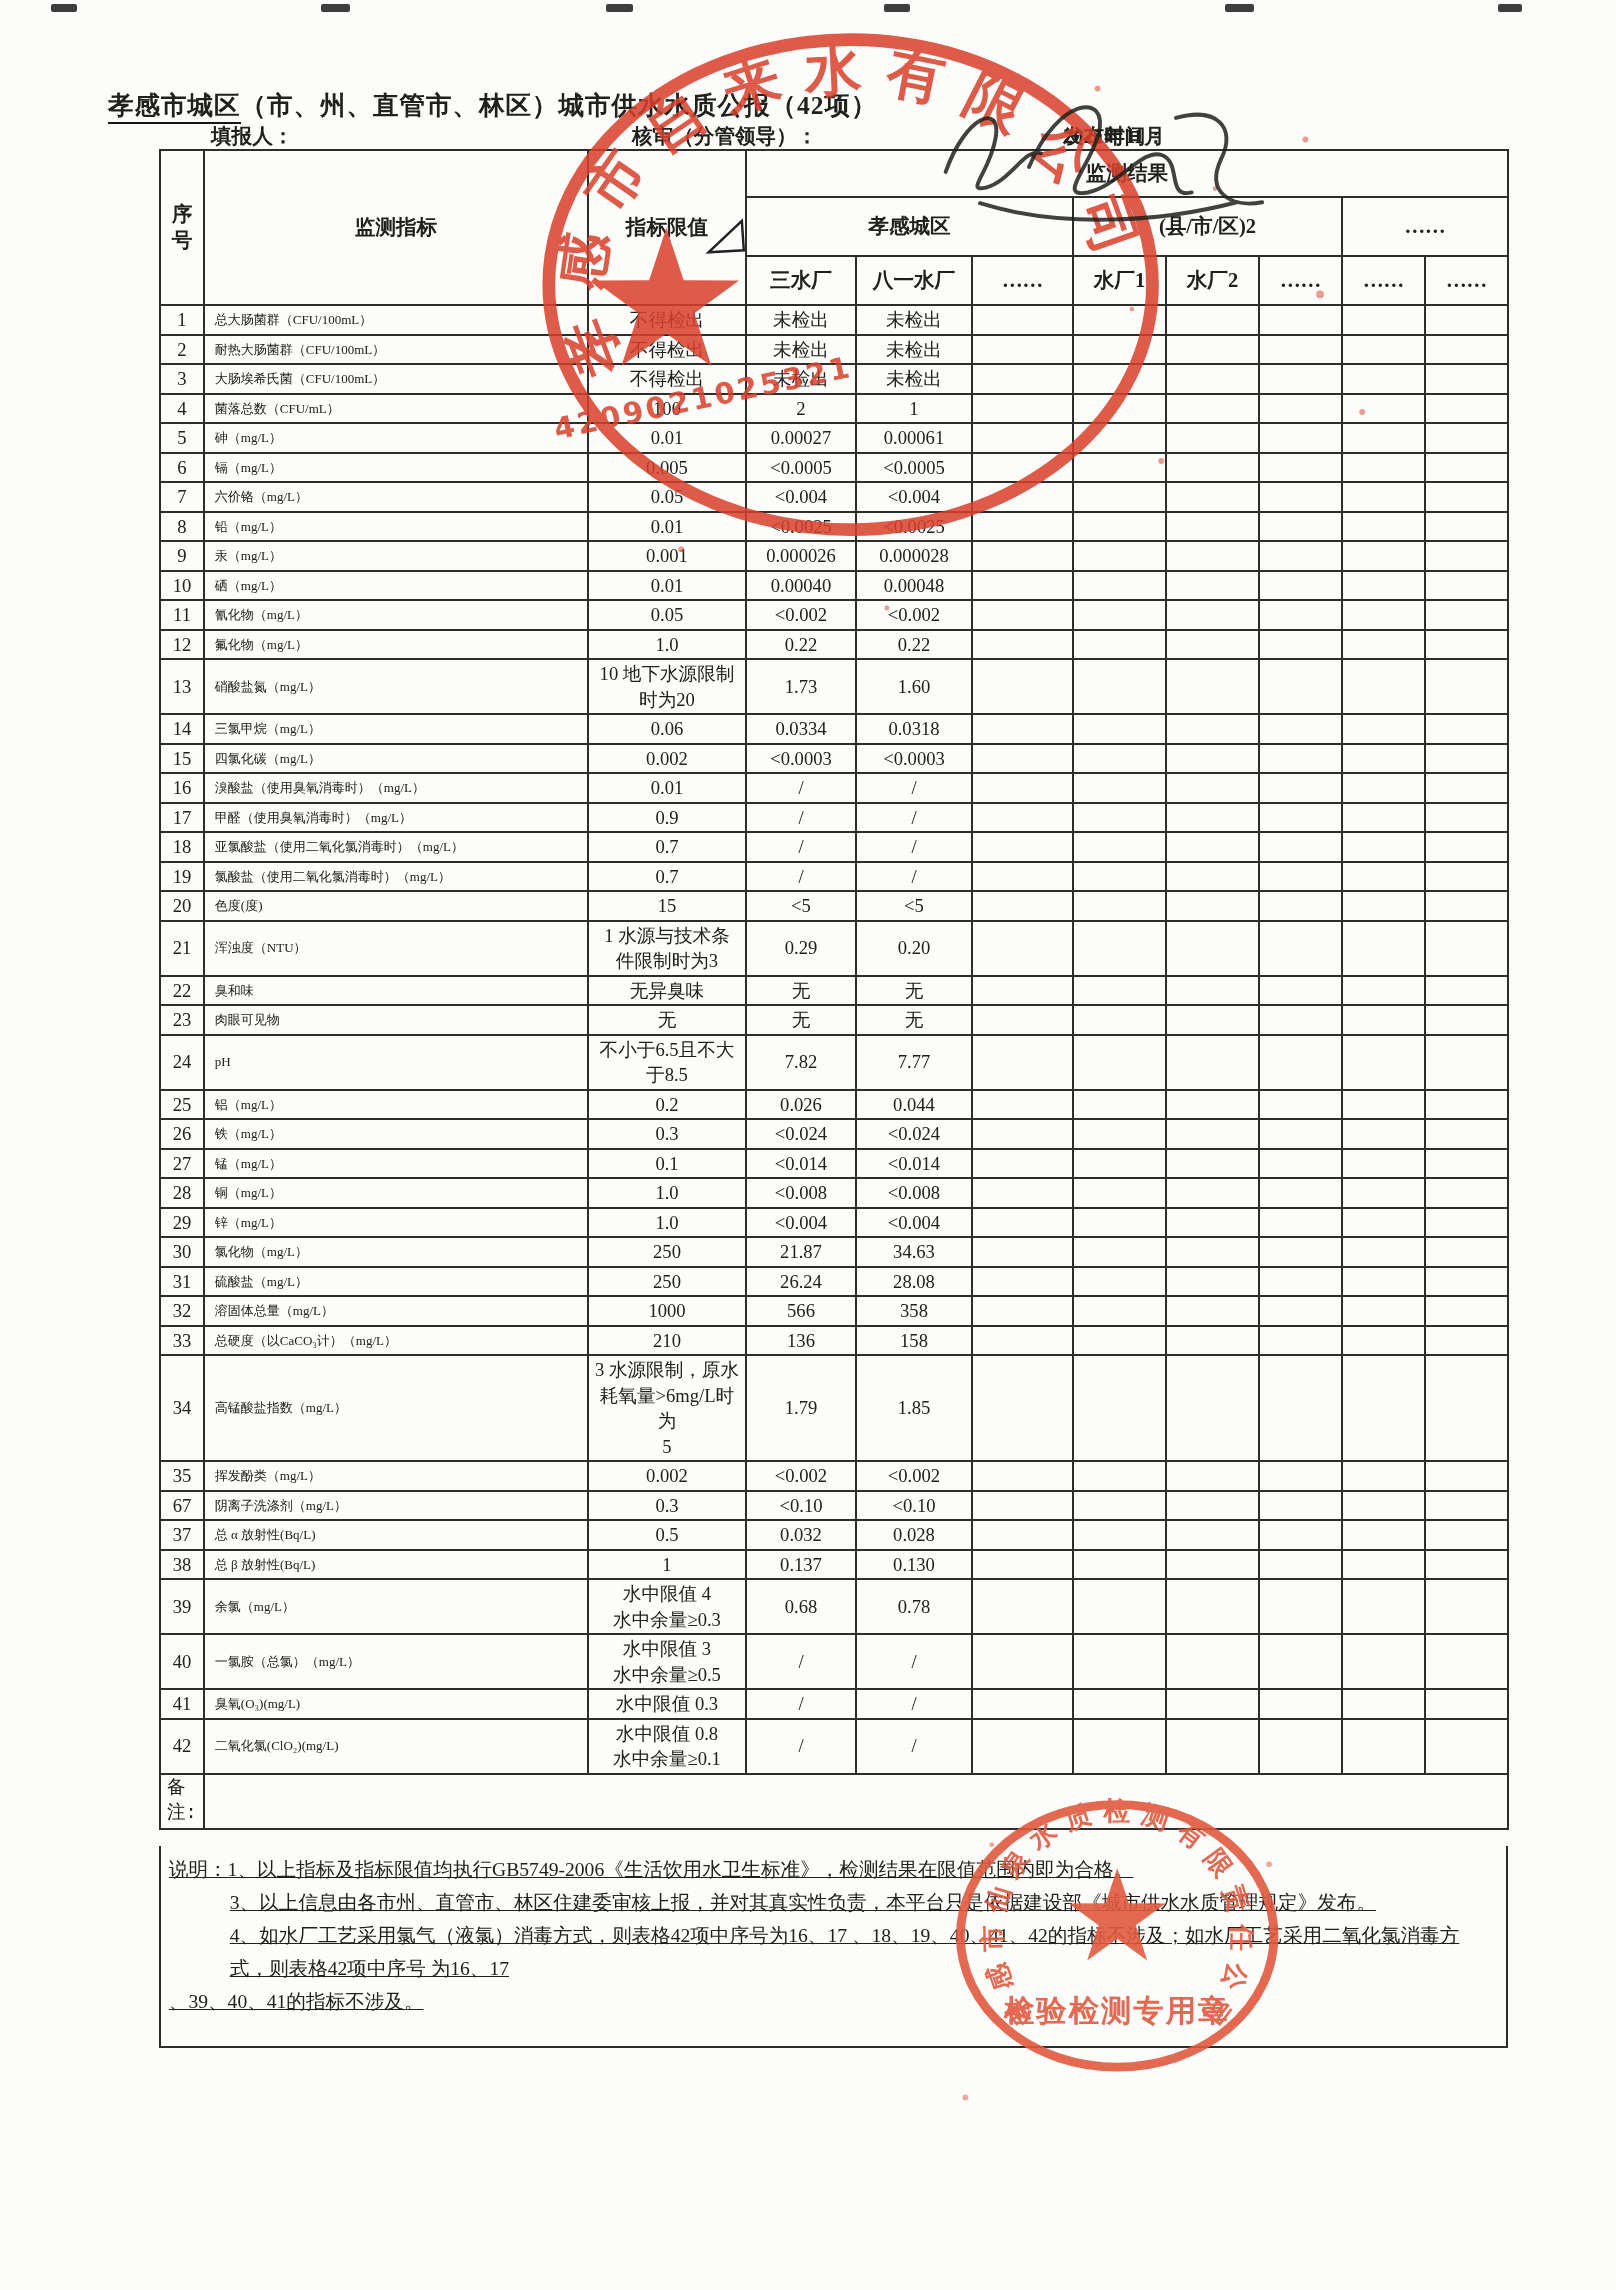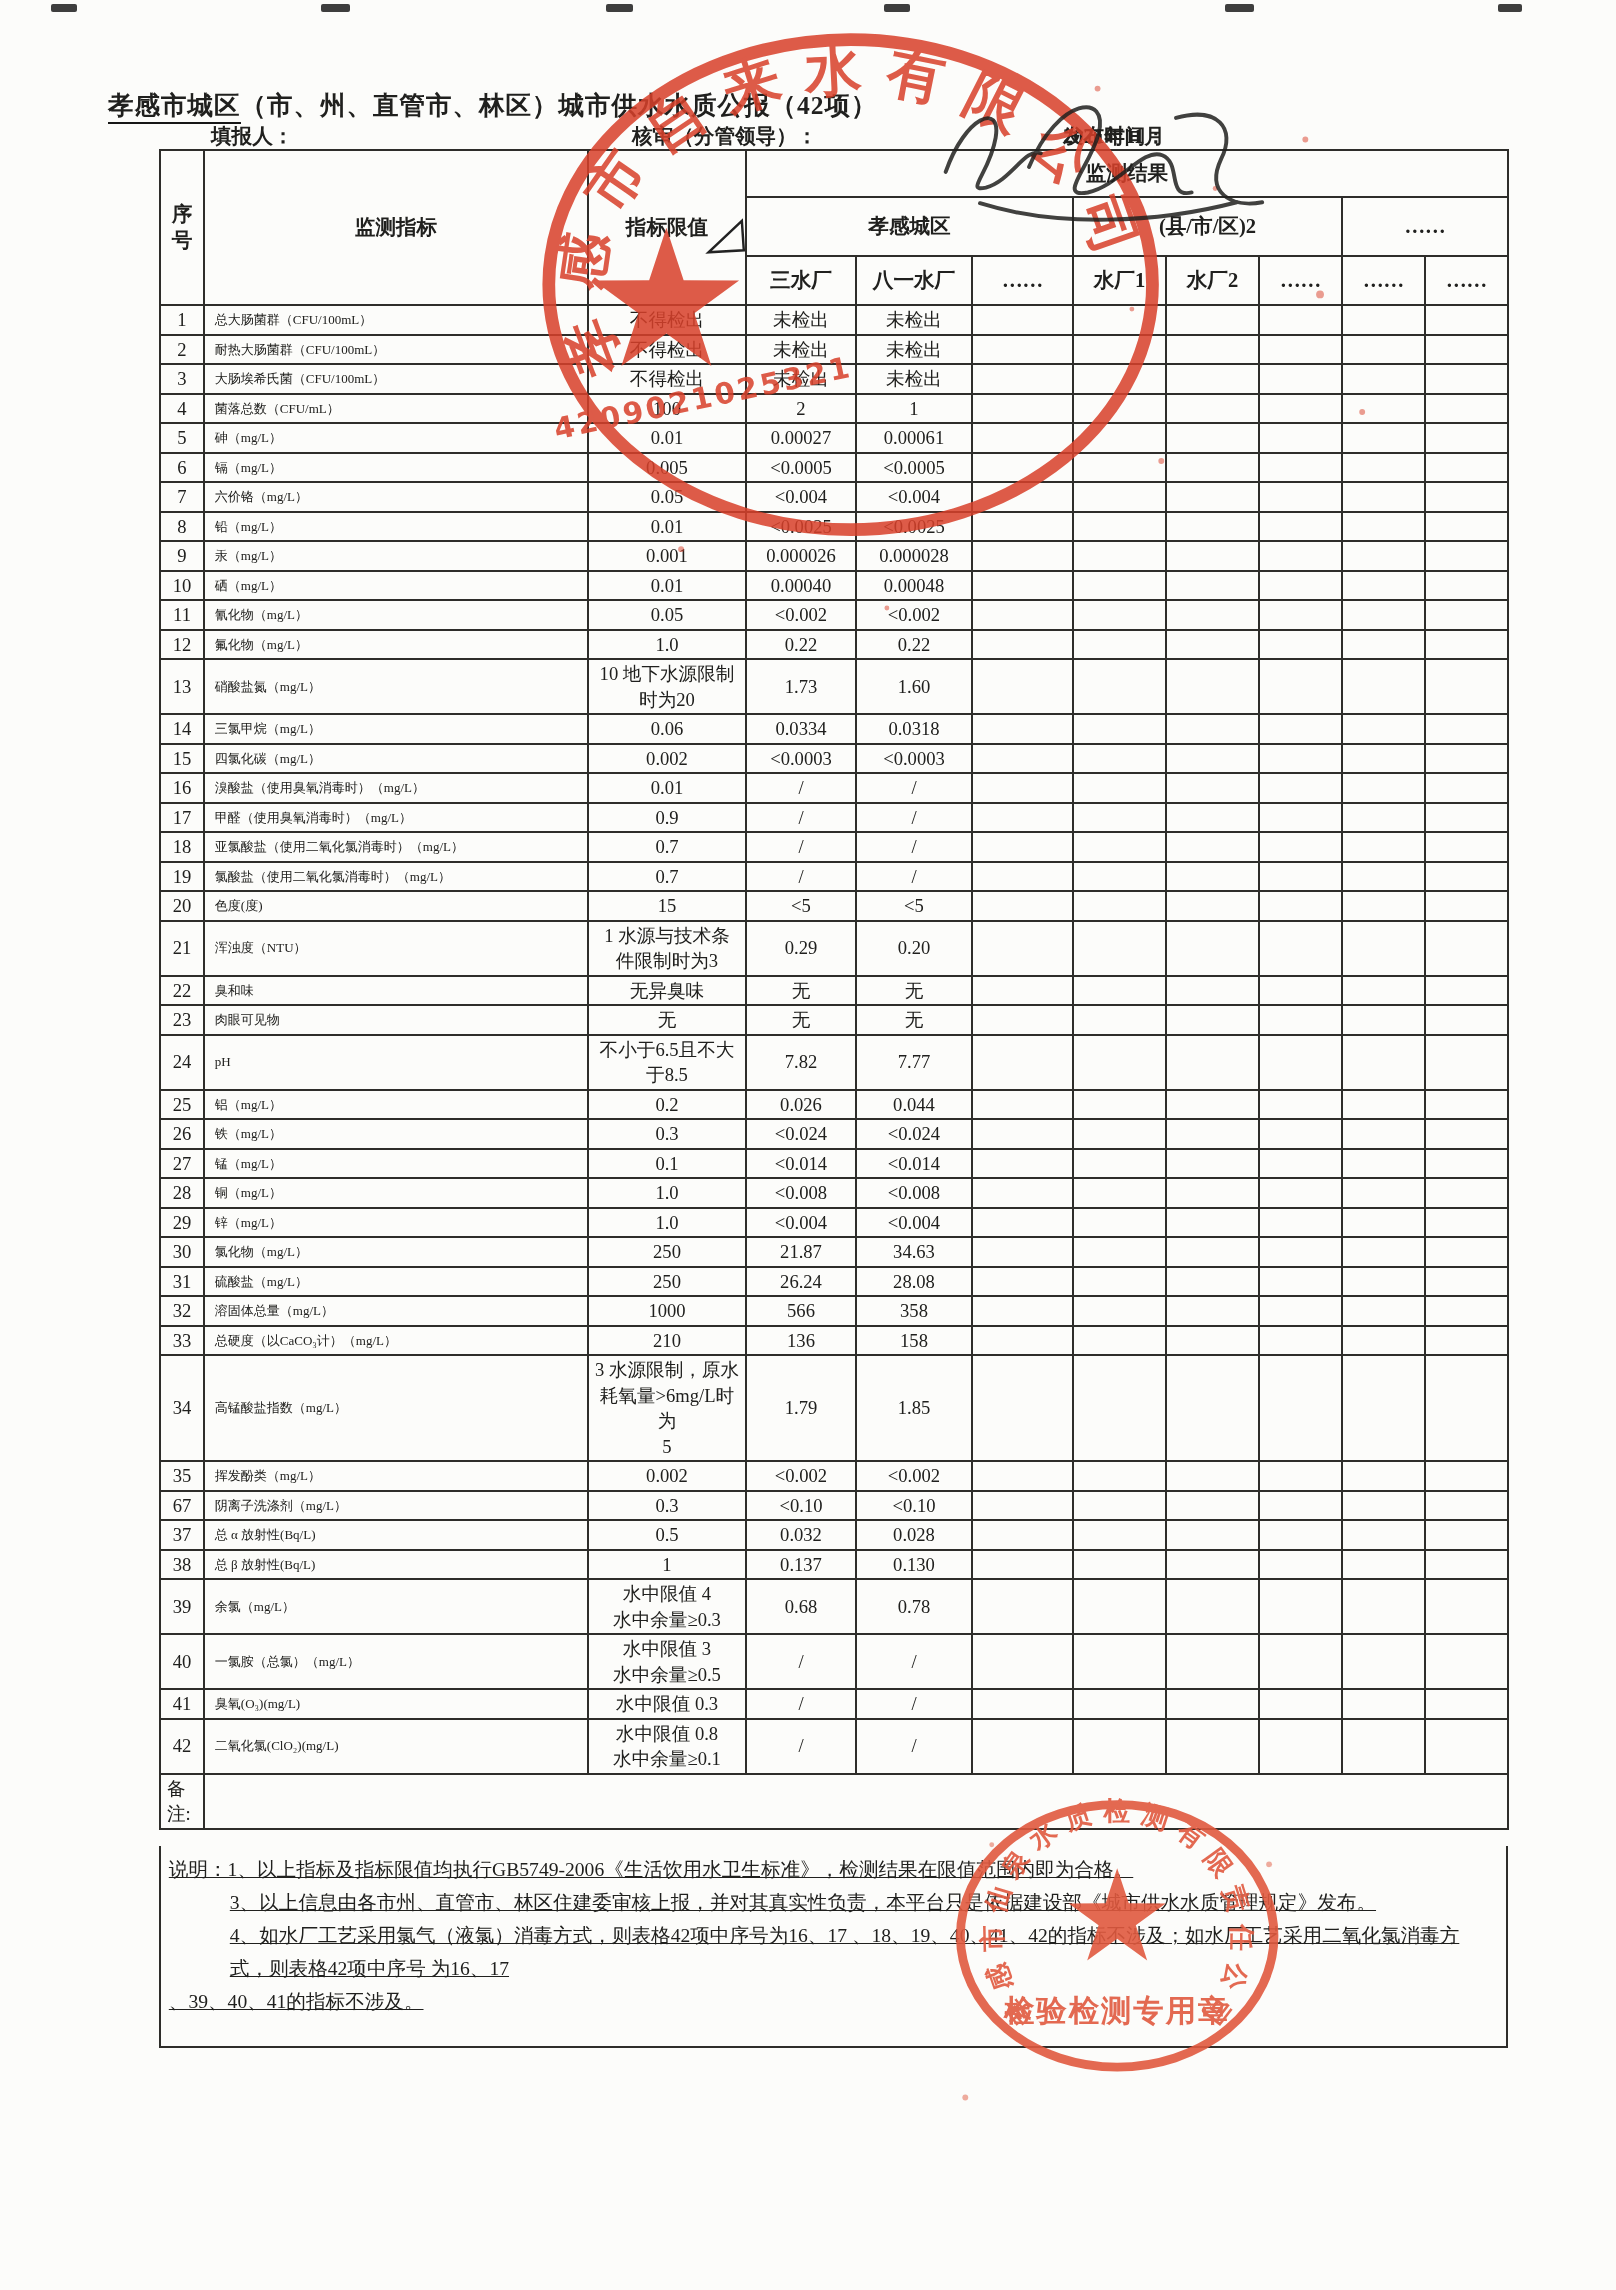--- a/index.html
+++ b/index.html
@@ -27,21 +27,21 @@
   .content{position:absolute;left:159px;top:149px;width:1349px;}
 
   table.t{border-collapse:collapse;table-layout:fixed;width:1349px;
           font-size:18.6px;line-height:25.5px;}
   .t th,.t td{border:2px solid var(--border);text-align:center;vertical-align:middle;
               padding:1px 2px;overflow:hidden;}
   .t{border:2.9px solid var(--border);}
   .t thead th{font-size:20.6px;font-weight:bold;}
   .t td.ind{text-align:left;padding-left:9.8px;font-size:13px;}
   .t td.lim{white-space:pre-line;}
-  .t tr.remark-row td{height:41px;}
+  .t tr.remark-row td{height:41px;font-family:Liberation Mono, monospace;}
   .t td.remark-cell{text-align:left;padding-left:5.9px;font-size:18.6px;}
   .h-res{height:43px;}
   .h-grp th{height:55px;}
   .h-plant th{height:45px;font-weight:bold;}
 
   .notes{border:2px solid var(--border);border-top:none;margin-top:16px;
          font-size:19.6px;line-height:33px;padding:7.8px 9.8px 27.4px 7.8px;text-decoration:underline;}
   .note-line{white-space:pre-wrap;}
   .note-line.indent{padding-left:61px;}
 

